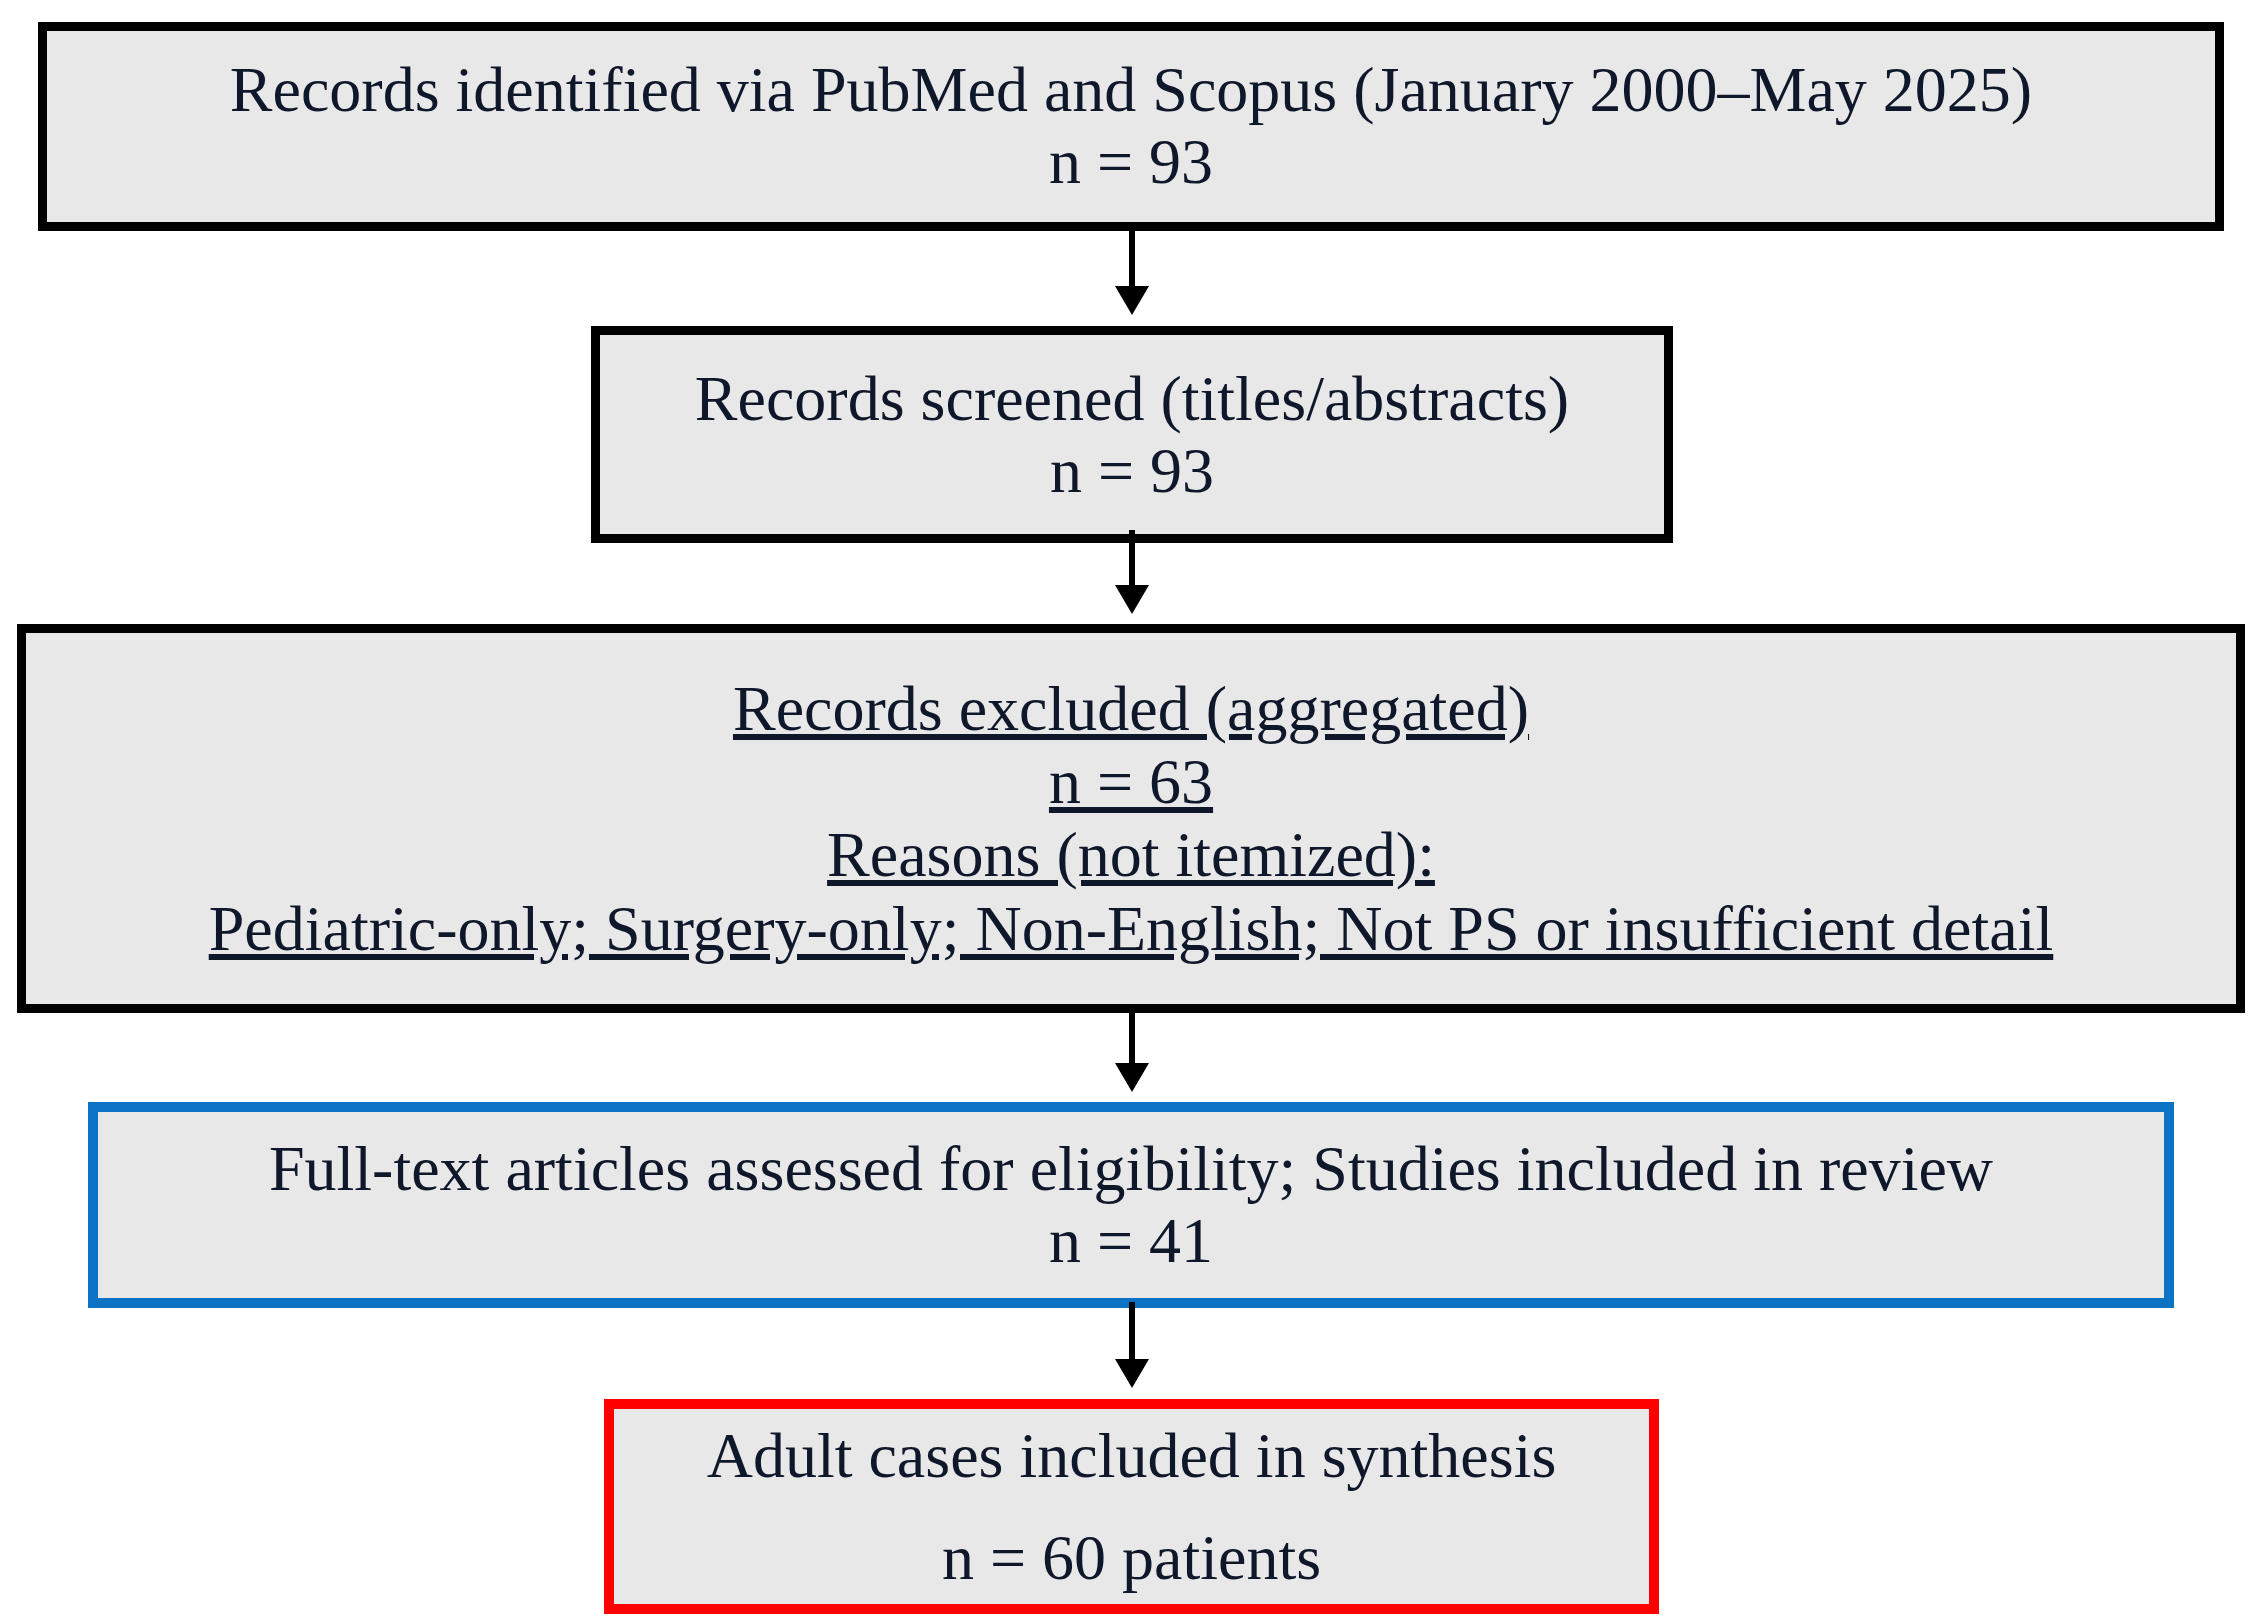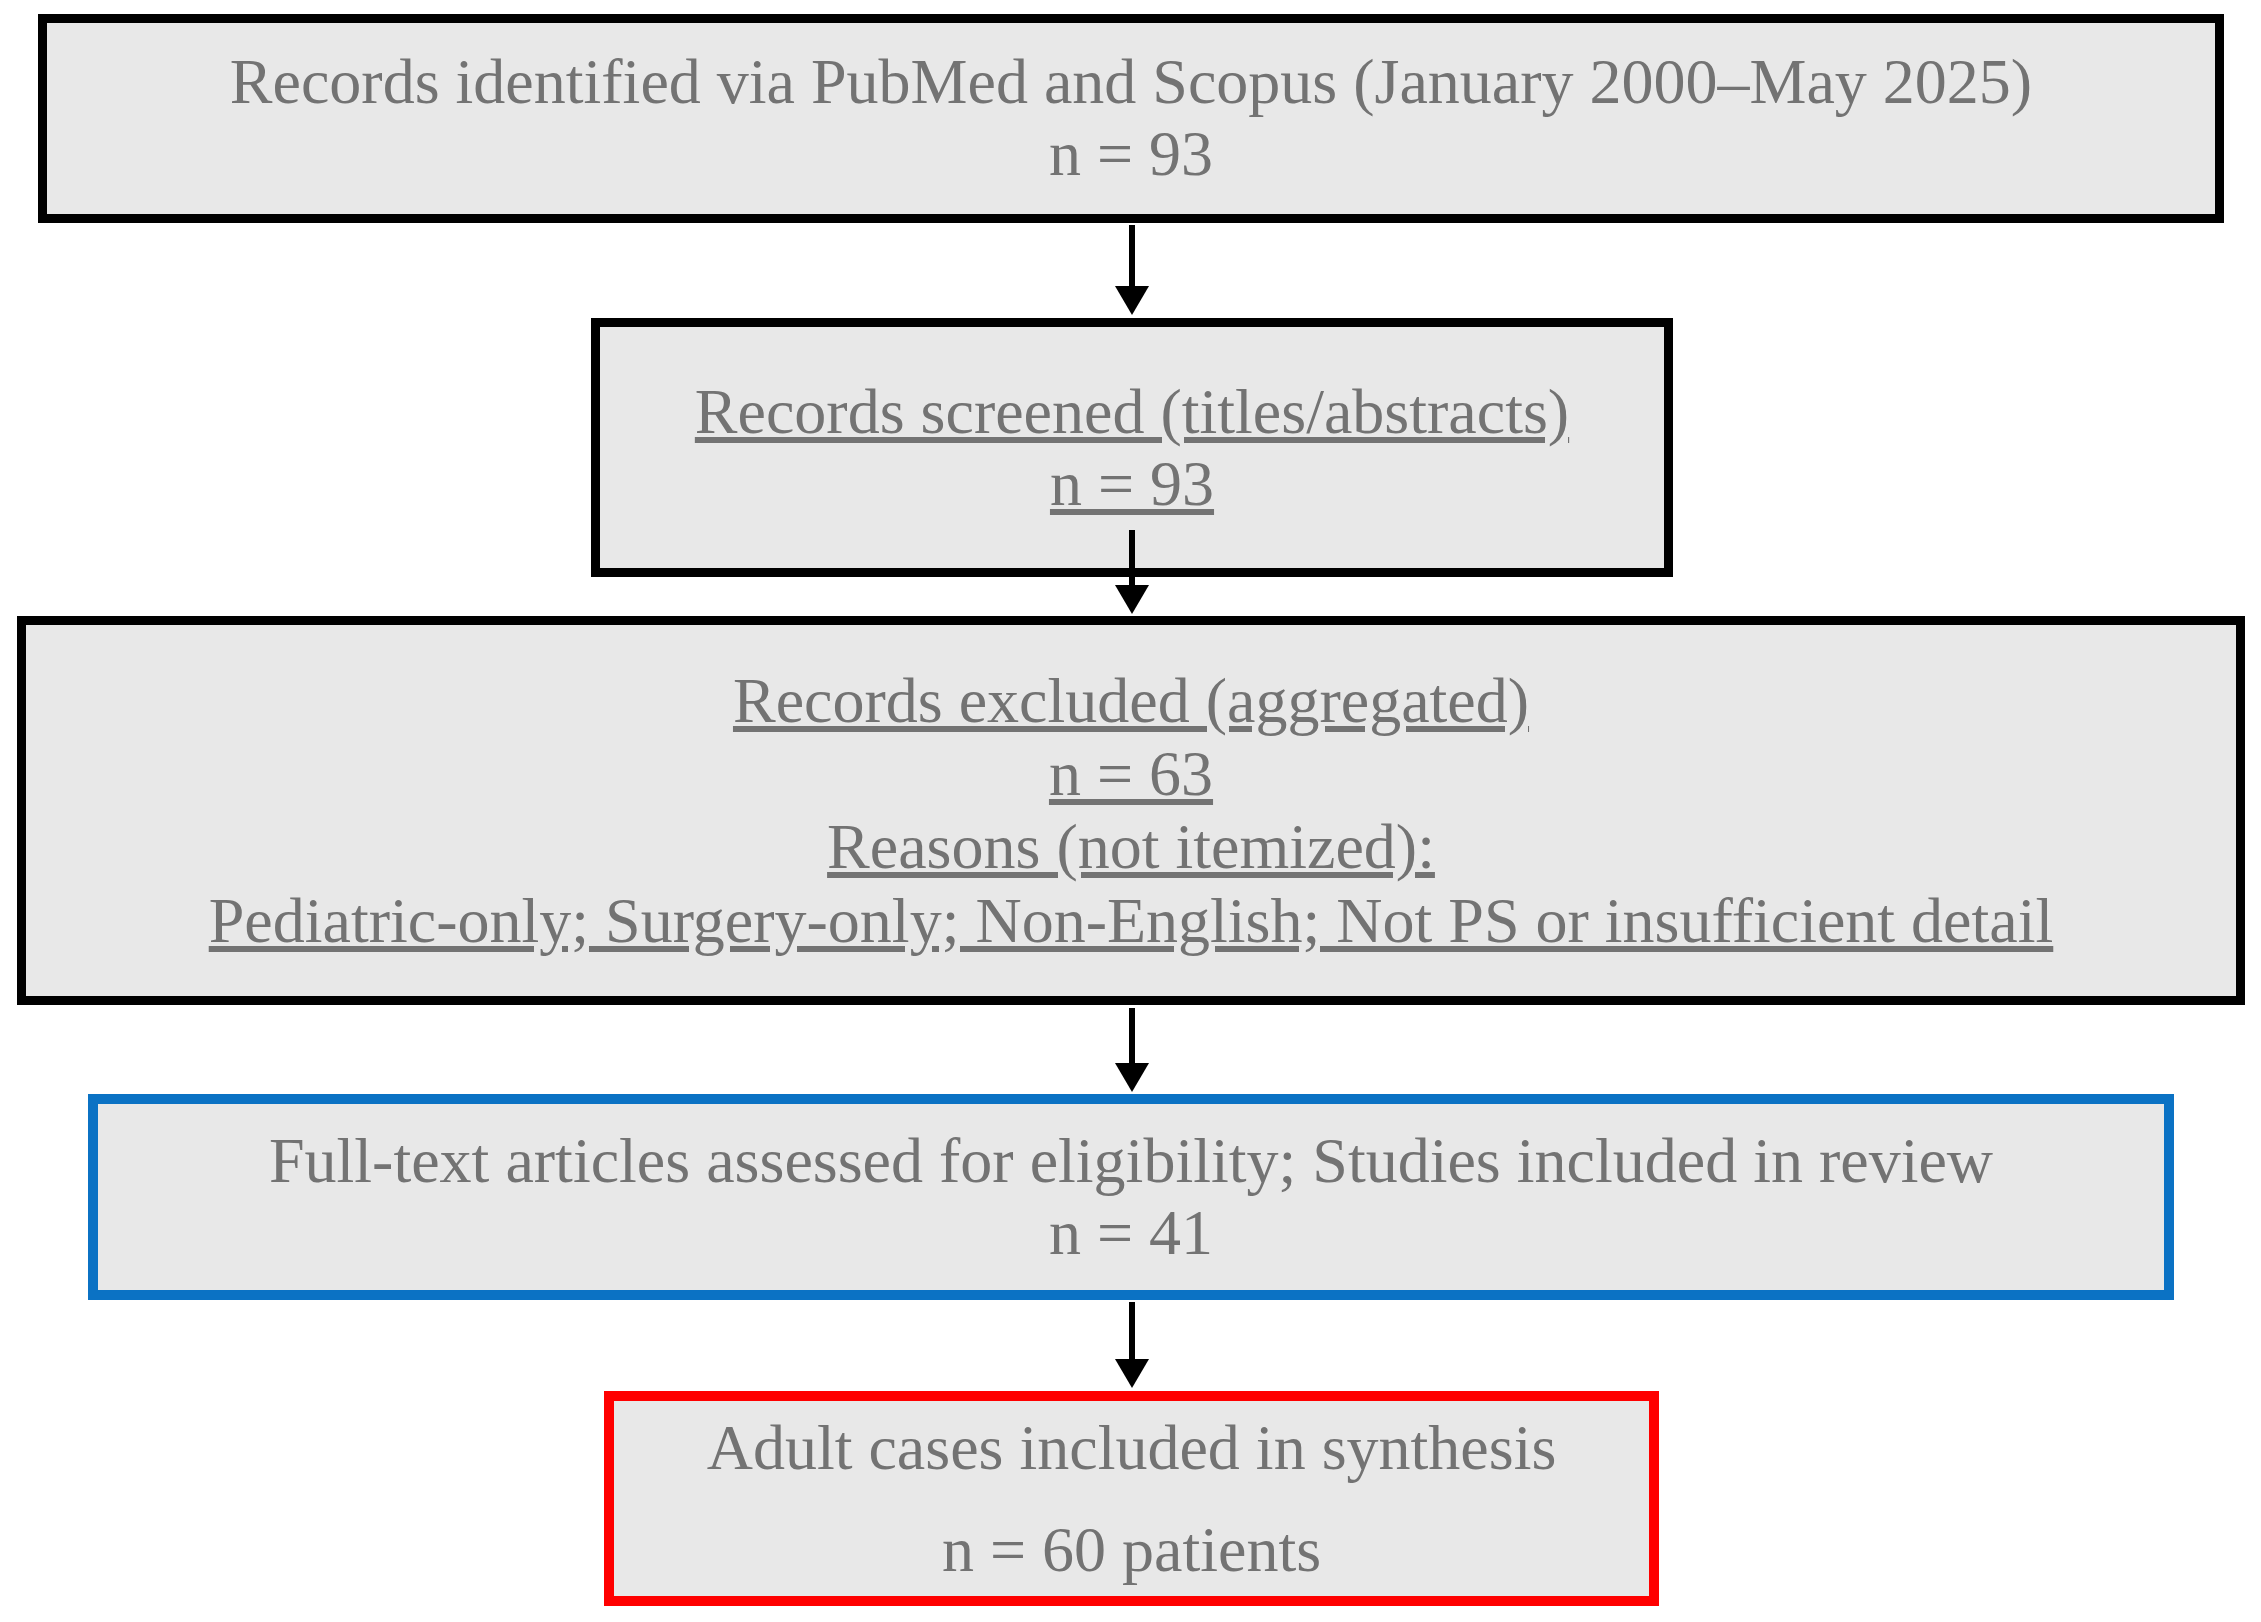--- a/index.html
+++ b/index.html
@@ -20,41 +20,41 @@
   }
   .node {
     position: absolute;
     background: #e8e8e8;
     box-sizing: border-box;
     display: flex;
     flex-direction: column;
     align-items: center;
     justify-content: center;
     text-align: center;
-    color: #737373;
+    color: #0f172a;
     font-size: 64px;
     line-height: 1.12;
+    margin-top: 8px;
   }
   .node .line {
     display: block;
     white-space: nowrap;
   }
   .node.wrap .line { white-space: normal; text-decoration: underline; }
 
   
   #node-identified {
     left: 38px;  top: 13.5px;
     width: 2186px; height: 209px;
     border: 9.3px solid #000000;
   }
   #node-screened {
     left: 591px; top: 318px;
-    width: 1082px; height: 259px;
+    width: 1082px; height: 217px;
     border: 9.3px solid #000000;
-    text-decoration: underline;
   }
   #node-excluded {
     left: 17px;  top: 616px;
     width: 2228px; height: 389px;
     border: 9.3px solid #000000;
   }
   #node-fulltext {
     left: 88px; top: 1094px;
     width: 2086px; height: 206px;
     border: 10px solid #0b72c4;

